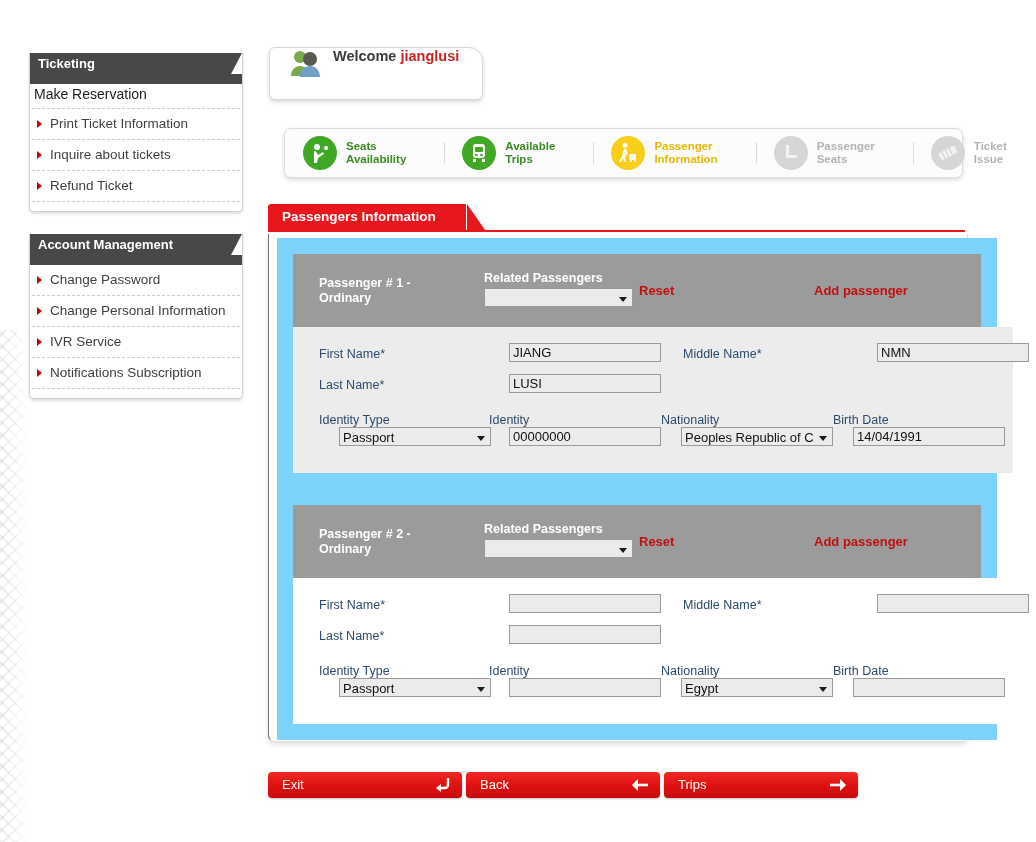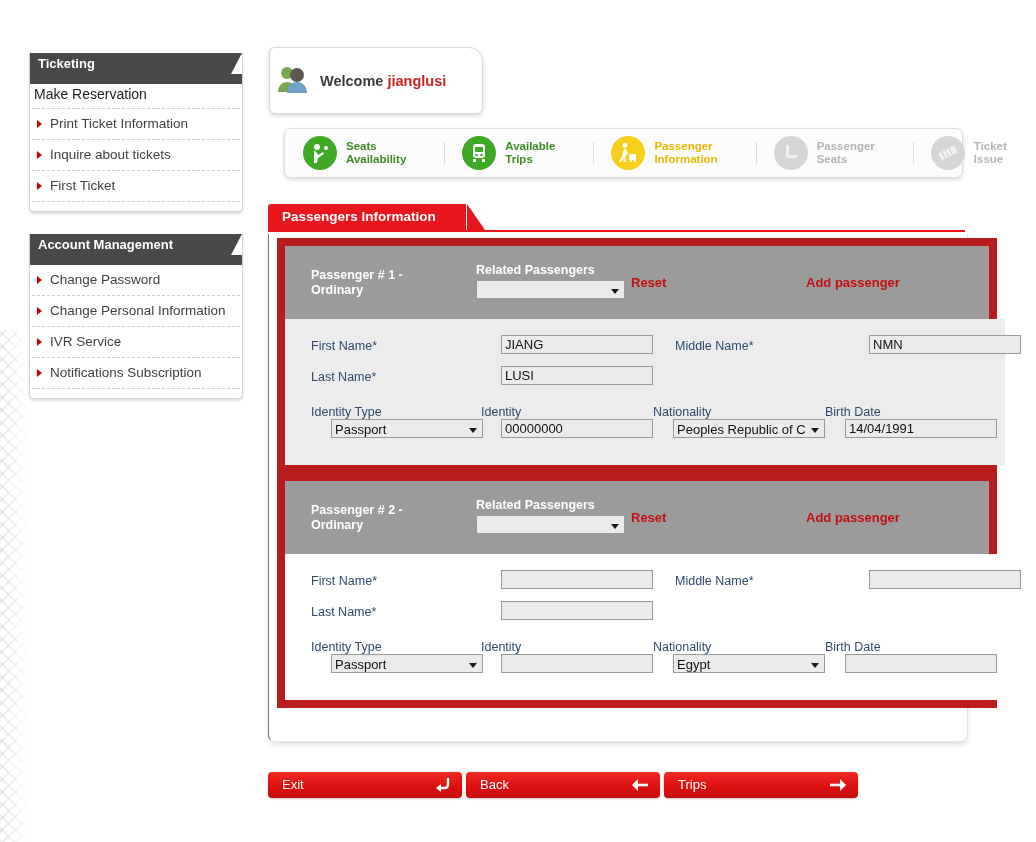--- a/index.html
+++ b/index.html
@@ -98,28 +98,27 @@
     padding-top: 3px;
     padding-bottom: 7px;
   }
 
   
   .welcome {
     position: absolute;
     left: 269px;
     top: 47px;
     width: 214px;
-    height: 67px;
+    height: 53px;
     background: #ffffff;
     border: 1px solid #d8d8d8;
     border-radius: 6px 14px 6px 6px;
     box-shadow: 0 2px 4px rgba(0,0,0,0.16);
     display: flex;
-    align-items: center;
-    padding: 0 6px;
+    padding: 0 19px;
     box-sizing: border-box;
   }
   .welcome-text {
     font-size: 14.5px;
     font-weight: bold;
     color: #3b3b3b;
     margin-left: 10px;
   }
   .welcome-text .user { color: #cc2222; }
 
@@ -243,22 +242,22 @@
     box-sizing: border-box;
   }
   .passengers {
     position: absolute;
     left: 277px;
     top: 238px;
     width: 720px;
     box-sizing: border-box;
   }
   .passenger-block {
-    background: #b91c1c;
-    padding: 8px;
+    background: #7dd3fc;
+    padding: 16px;
     box-sizing: border-box;
     width: 720px;
   }
   .passenger-head {
     background: #9b9b9b;
     height: 73px;
     display: flex;
     align-items: center;
     box-sizing: border-box;
     padding-left: 26px;
@@ -399,21 +398,21 @@
       <div class="nav-item">
         <span class="bullet"></span>
         <span>Print Ticket Information</span>
       </div>
       <div class="nav-item">
         <span class="bullet"></span>
         <span>Inquire about tickets</span>
       </div>
       <div class="nav-item">
         <span class="bullet"></span>
-        <span>First Ticket</span>
+        <span>Refund Ticket</span>
       </div>
     </div>
   </div>
 
   <div class="panel">
     <div class="panel-head">Account Management</div>
     <div class="panel-body">
       <div class="nav-item">
         <span class="bullet"></span>
         <span>Change Password</span>

